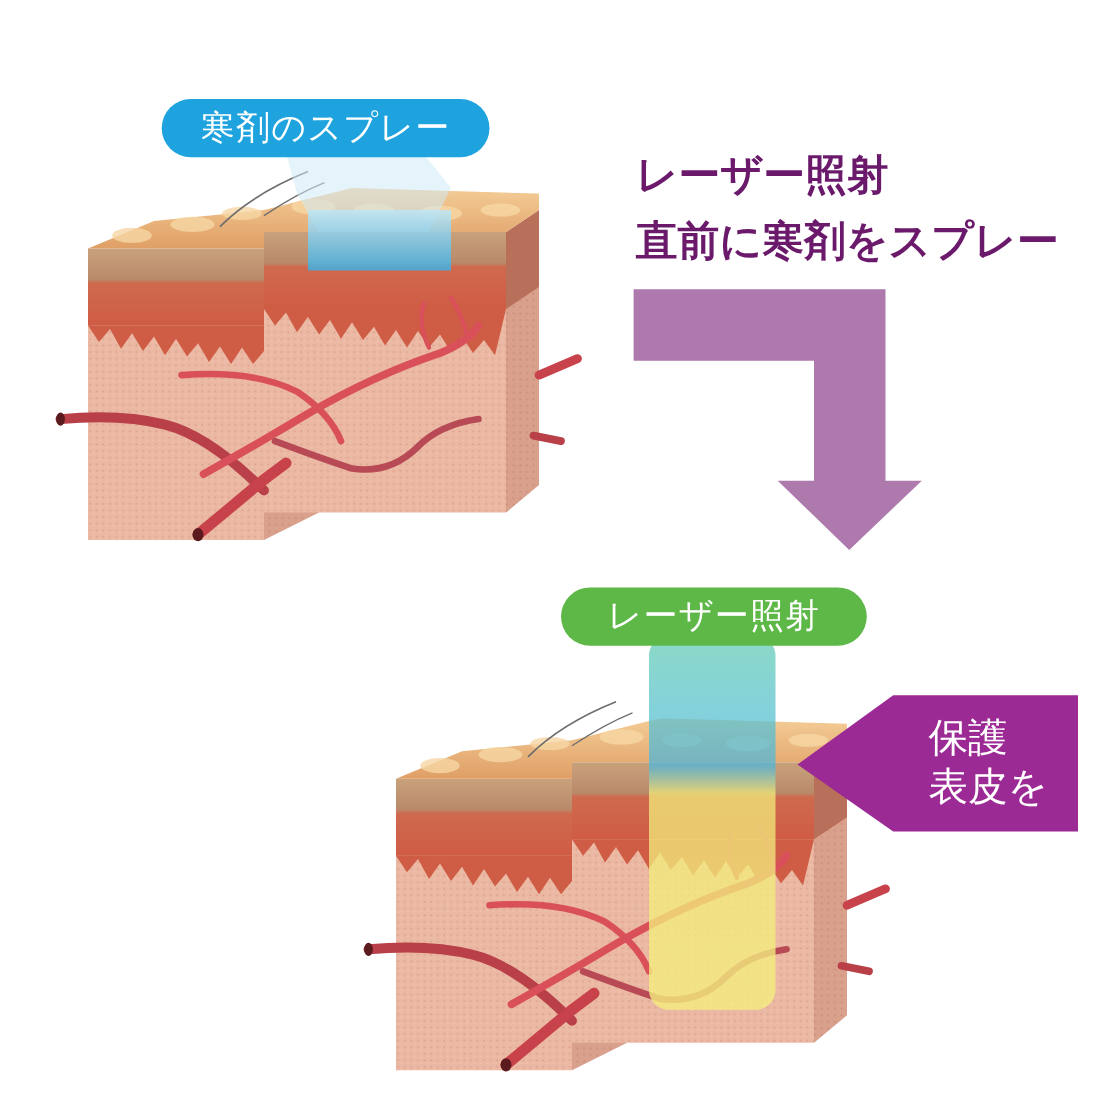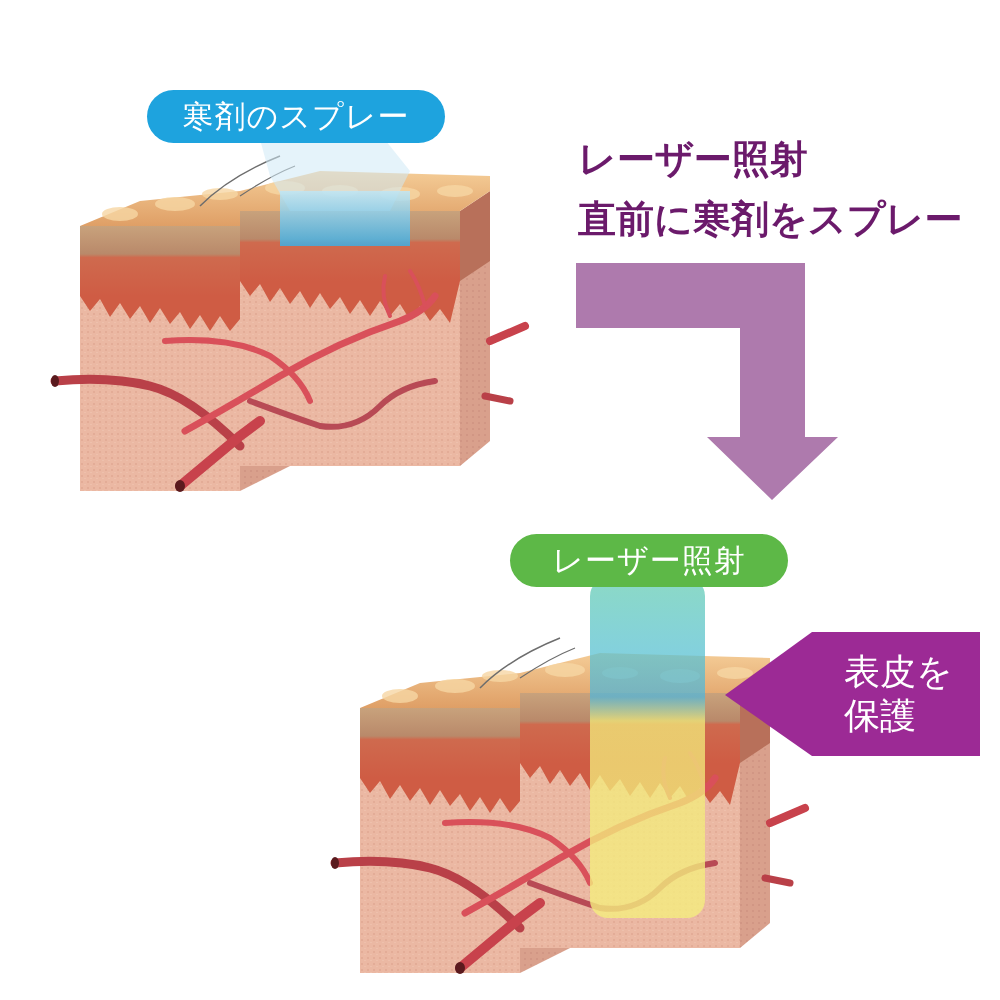--- a/index.html
+++ b/index.html
@@ -117,22 +117,22 @@
 
 <div class="pill" id="pill-spray">寒剤のスプレー</div>
 
 <div class="heading" id="heading-line1">レーザー照射</div>
 <div class="heading" id="heading-line2">直前に寒剤をスプレー</div>
 
 <div class="frame" id="frame-bottom" style="z-index:-1;"></div>
 <div class="pill" id="pill-laser">レーザー照射</div>
 
 <div class="callout-text">
+  <div>保護</div>
   <div>表皮を</div>
-  <div>保護</div>
 </div>
 
 <style>
   
   #frame-top{z-index:-1;}
   svg{z-index:0;}
   .pill,.heading,.callout-text{z-index:2;}
 </style>
 
 </body></html>

